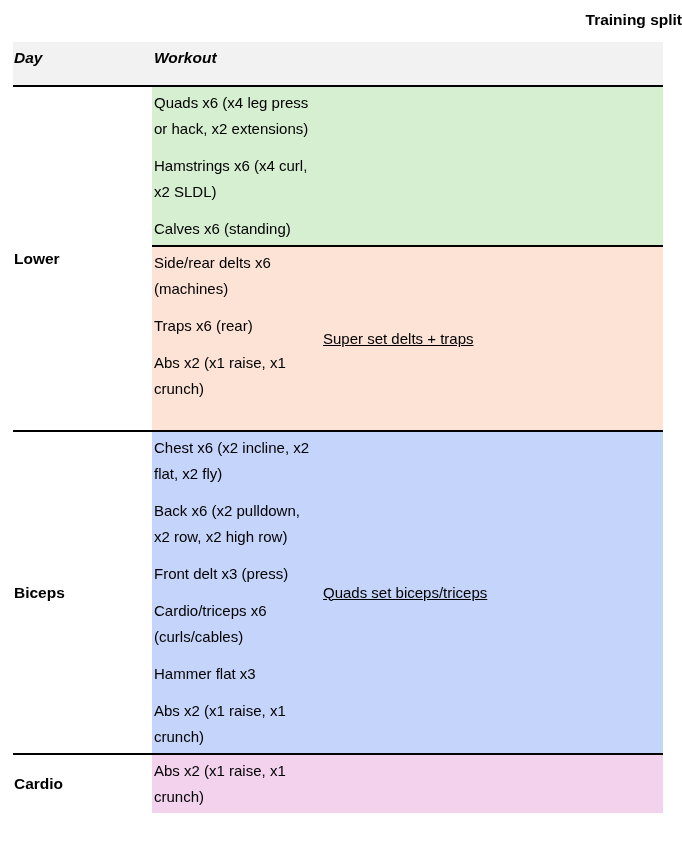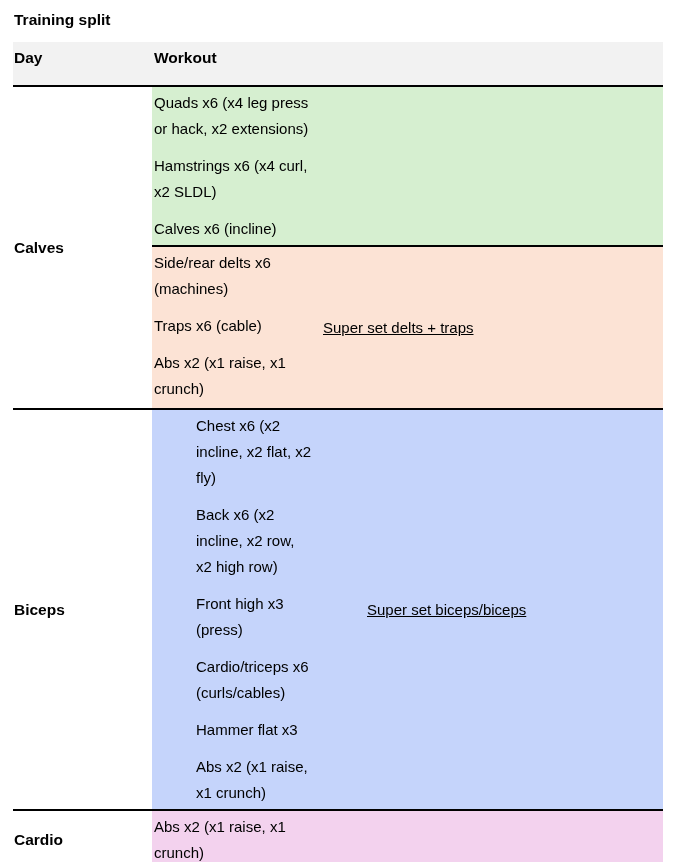--- a/index.html
+++ b/index.html
@@ -10,33 +10,35 @@
     color: #000000;
   }
   body { width: 682px; height: 862px; overflow: hidden; }
   .page { padding: 11px 0 0 13px; }
 
   .title {
     font-size: 15.5px;
     font-weight: 700;
     line-height: 17px;
     margin: 0 0 14px 1px;
+    text-align: right;
   }
 
   table.split {
     border-collapse: collapse;
     table-layout: fixed;
     width: 650px;
   }
   col.c-day { width: 139px; }
   col.c-workout { width: 171px; }
   col.c-notes { width: 340px; }
 
   th {
     background: var(--header_bg);
+    font-style: italic;
     font-weight: 700;
     font-size: 15.5px;
     text-align: left;
     vertical-align: top;
     height: 44px;
     padding: 7px 2px 0 1px;
     border-bottom: 2px solid var(--border);
   }
   th.h-workout { padding-left: 2px; margin-top: 32px; }
 
@@ -58,23 +60,23 @@
 
   p.item { margin: 0 0 11px 0; }
   p.item:last-child { margin-bottom: 0; }
 
   .bg-green  { background: var(--green); }
   .bg-orange { background: var(--orange); }
   .bg-blue   { background: var(--blue); }
   .bg-pink   { background: var(--pink); }
 
   tr.seg-green td.seg  { border-bottom: 2px solid var(--border); height: 136px; }
-  tr.seg-orange td.seg { height: 163px; }
+  tr.seg-orange td.seg { height: 185px; }
   tr.row-upper td      { border-top: 2px solid var(--border); }
-  tr.row-upper td.seg  { height: 300px; padding-left: 44px; }
+  tr.row-upper td.seg  { height: 300px; }
   tr.row-cardio td     { border-top: 2px solid var(--border); }
   tr.row-cardio td.seg { height: 58px; }
 </style>
 </head>
 <body>
 
 <div class="page">
 
   <h1 class="title">Training split</h1>
 
@@ -87,49 +89,49 @@
     <thead>
       <tr>
         <th class="h-day">Day</th>
         <th class="h-workout">Workout</th>
         <th class="h-notes"></th>
       </tr>
     </thead>
     <tbody>
 
       <tr class="seg-green">
-        <td class="day" rowspan="2">Calves</td>
+        <td class="day" rowspan="2">Lower</td>
         <td class="workout seg bg-green">
           <p class="item">Quads x6 (x4 leg press or hack, x2 extensions)</p>
           <p class="item">Hamstrings x6 (x4 curl, x2 SLDL)</p>
-          <p class="item">Calves x6 (incline)</p>
+          <p class="item">Calves x6 (standing)</p>
         </td>
         <td class="note seg bg-green"></td>
       </tr>
 
       <tr class="seg-orange">
         <td class="workout seg bg-orange">
           <p class="item">Side/rear delts x6 (machines)</p>
-          <p class="item">Traps x6 (cable)</p>
+          <p class="item">Traps x6 (rear)</p>
           <p class="item">Abs x2 (x1 raise, x1 crunch)</p>
         </td>
         <td class="note seg bg-orange">Super set delts + traps</td>
       </tr>
 
       <tr class="row-upper">
         <td class="day">Biceps</td>
         <td class="workout seg bg-blue">
           <p class="item">Chest x6 (x2 incline, x2 flat, x2 fly)</p>
-          <p class="item">Back x6 (x2 incline, x2 row, x2 high row)</p>
-          <p class="item">Front high x3 (press)</p>
+          <p class="item">Back x6 (x2 pulldown, x2 row, x2 high row)</p>
+          <p class="item">Front delt x3 (press)</p>
           <p class="item">Cardio/triceps x6 (curls/cables)</p>
           <p class="item">Hammer flat x3</p>
           <p class="item">Abs x2 (x1 raise, x1 crunch)</p>
         </td>
-        <td class="note seg bg-blue">Super set biceps/biceps</td>
+        <td class="note seg bg-blue">Quads set biceps/triceps</td>
       </tr>
 
       <tr class="row-cardio">
         <td class="day">Cardio</td>
         <td class="workout seg bg-pink">
           <p class="item">Abs x2 (x1 raise, x1 crunch)</p>
         </td>
         <td class="note seg bg-pink"></td>
       </tr>
     </tbody>

